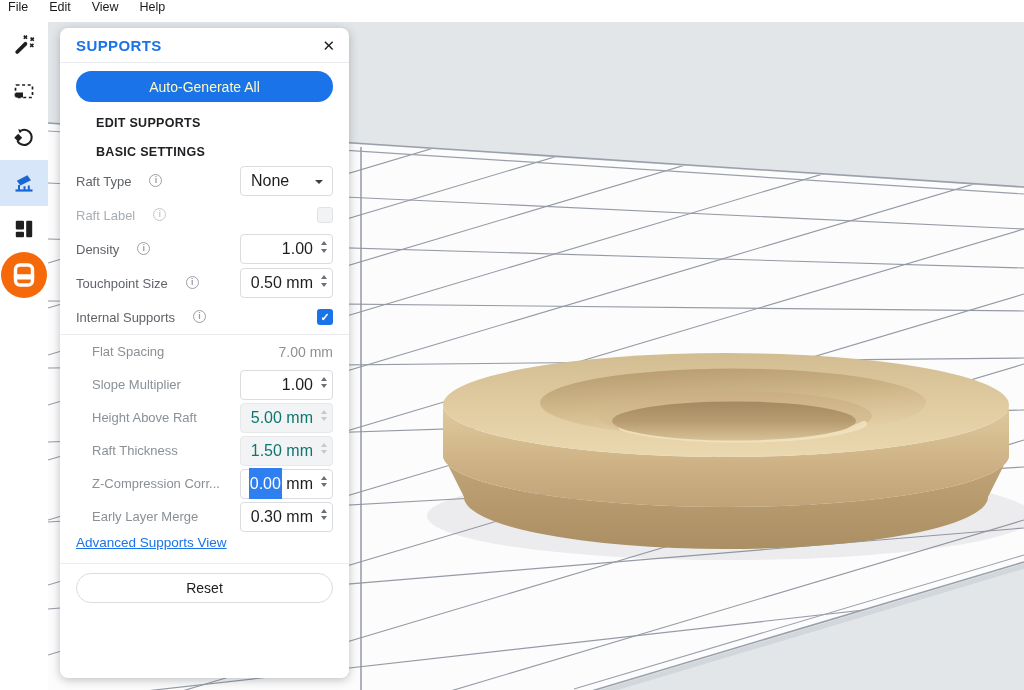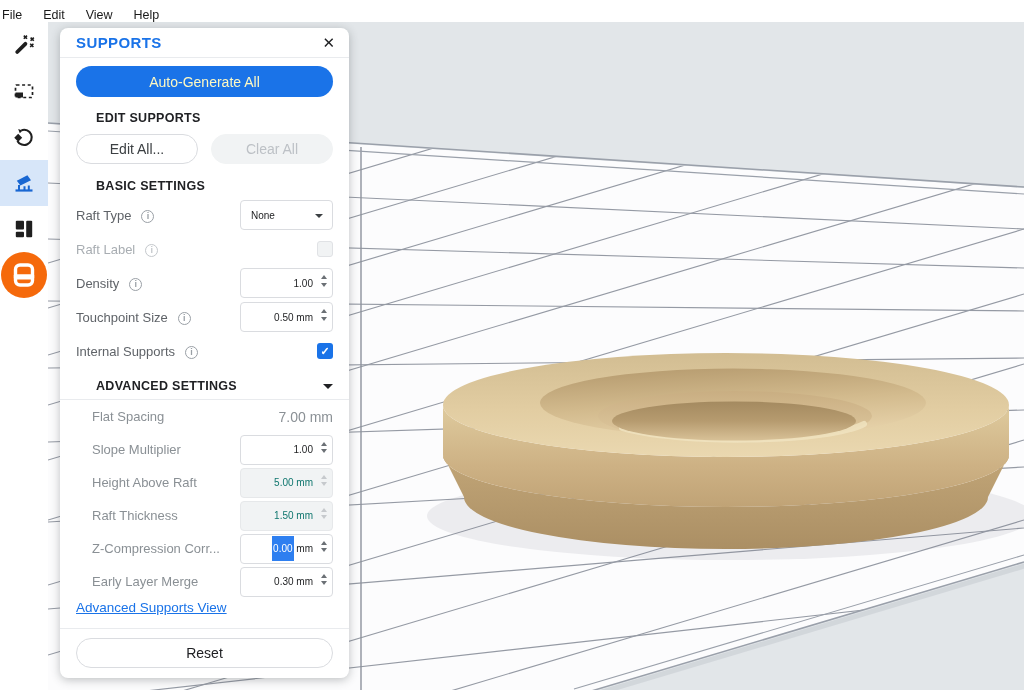--- a/index.html
+++ b/index.html
@@ -1,21 +1,21 @@
 <!DOCTYPE html>
 <html><head>
 <meta charset="utf-8">
 <style>
   * { margin:0; padding:0; box-sizing:border-box; }
   html,body { width:1024px; height:690px; overflow:hidden; background:#fff;
     font-family:"Liberation Sans", sans-serif; }
 
   
   .menubar { position:absolute; left:0; top:0; width:1024px; height:22px;
-    background:#fff; display:flex; align-items:flex-end; padding-left:2px; z-index:30; }
+    background:#fff; display:flex; align-items:flex-start; padding-left:8px; z-index:30; }
   .menu-item { font-size:12.5px; color:#1a1a1a; padding:0 11px 0 0; margin-right:10px; cursor:default; }
 
   
   .viewport { position:absolute; left:48px; top:22px; width:976px; height:668px; z-index:1; }
 
   
   .toolbar { position:absolute; left:0; top:22px; width:48px; height:668px;
     background:#fff; z-index:20; display:flex; flex-direction:column; align-items:center; }
   .tool-btn { width:48px; height:46px; display:flex; align-items:center; justify-content:center; }
   .tool-btn.active { background:#d7e6f9; }
@@ -39,31 +39,31 @@
   .btn-outline { background:#fff; border:1px solid #dadce0; color:#3c4043; flex:1; }
   .btn-disabled { background:#f1f3f4; border:1px solid #f1f3f4; color:#bdc1c6; flex:1; cursor:default; }
 
   .section-h { font-size:12.5px; font-weight:bold; color:#202124; letter-spacing:.3px;margin-left:20px; }
   .h-edit { margin-top:14px; }
   .h-basic { margin-top:15px; }
   .btn-row { display:flex; gap:13px; margin-top:9px; }
 
   .row { display:flex; align-items:center; justify-content:space-between; height:34px; }
   .row-adv { height:33px; }
-  .lbl { display:flex; align-items:flex-end; gap:10px; color:#5f6368; }
+  .lbl { display:flex; align-items:flex-start; gap:18px; color:#5f6368; }
   .lbl-dis { color:#a8adb2; }
   .lbl-adv { color:#8a9095;margin-left:16px; }
   .info-i { width:13px; height:13px; border:1.2px solid #9aa0a6; border-radius:50%;
     color:#9aa0a6; font-size:9px; font-weight:bold; display:inline-flex;
     align-items:center; justify-content:center; flex:none; }
   .lbl-dis .info-i { border-color:#c4c8cc; color:#c4c8cc; }
 
   .control { width:93px; height:30px; border:1px solid #dadce0; border-radius:4px;
     background:#fff; position:relative; display:flex; align-items:center;
-    font-size:10px; color:#1d1e20; flex:none; }
+    font-size:16px; color:#1d1e20; flex:none; }
   .control.disabled { background:#f1f3f4; border-color:#e6e8ea; color:#0f766e; }
   .dd-text { padding-left:10px; flex:1; }
   .dd-caret { position:absolute; right:9px; top:13px; width:0; height:0;
     border-left:4px solid transparent; border-right:4px solid transparent;
     border-top:4.5px solid #3c4043; }
   .spin-text { flex:1; text-align:right; padding-right:19px; white-space:nowrap; }
   .spinners { position:absolute; right:5px; top:6px; display:flex; flex-direction:column; gap:3.5px; }
   .arr-up { width:0; height:0; border-left:3.5px solid transparent; border-right:3.5px solid transparent;
     border-bottom:4.5px solid #6b7075; }
   .arr-dn { width:0; height:0; border-left:3.5px solid transparent; border-right:3.5px solid transparent;
@@ -235,24 +235,20 @@
   <div class="panel-header">
     <span class="panel-title">SUPPORTS</span>
     <span class="close-x">✕</span>
   </div>
   <div class="divider"></div>
 
   <div class="pad">
     <div class="btn-pill btn-primary">Auto-Generate All</div>
 
     <div class="section-h h-edit">EDIT SUPPORTS</div>
-    <div class="btn-row">
-      <div class="btn-pill btn-outline">Edit All...</div>
-      <div class="btn-pill btn-disabled">Clear All</div>
-    </div>
 
     <div class="section-h h-basic">BASIC SETTINGS</div>
 
     <div class="row" style="margin-top:5px;">
       <span class="lbl">
         <span>Raft Type</span>
         <span class="info-i">i</span>
       </span>
       <div class="control">
         <span class="dd-text">None</span>
@@ -297,24 +293,20 @@
     </div>
 
     <div class="row">
       <span class="lbl">
         <span>Internal Supports</span>
         <span class="info-i">i</span>
       </span>
       <span class="checkbox cb-on">✓</span>
     </div>
 
-    <div class="adv-head">
-      <span class="section-h">ADVANCED SETTINGS</span>
-      <span class="caret-down"></span>
-    </div>
   </div>
 
   <div class="divider"></div>
 
   <div class="pad">
     <div class="row row-adv">
       <span class="lbl lbl-adv">Flat Spacing</span>
       <span class="static-val">7.00 mm</span>
     </div>
 

